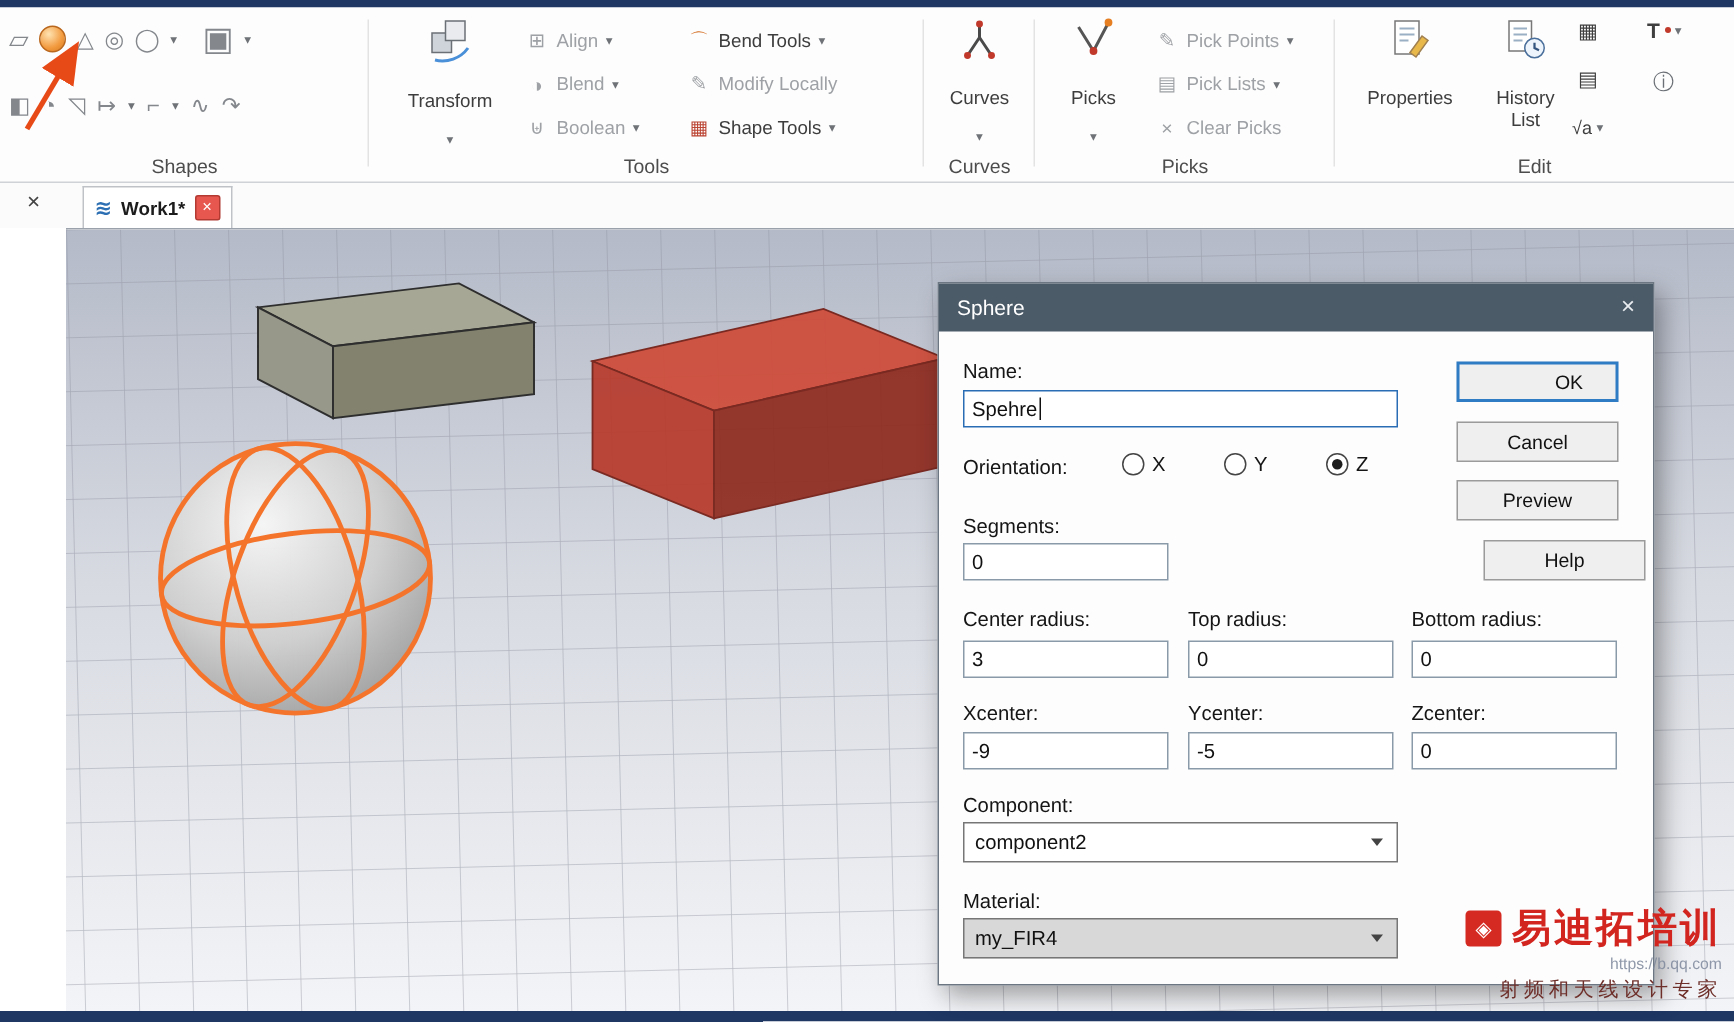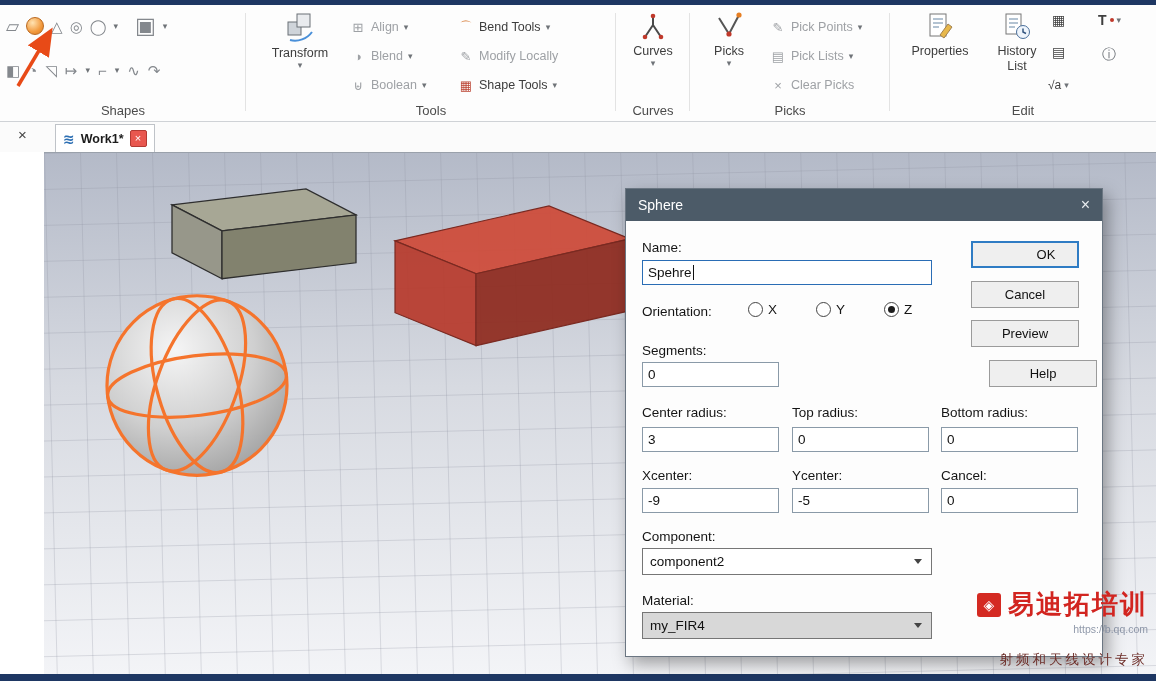--- a/index.html
+++ b/index.html
@@ -16,21 +16,21 @@
   #ribbon{position:absolute;top:5px;left:0;width:100%;height:116px;background:#fdfdfd;border-bottom:1px solid #cfd2d6;}
   .grp{position:absolute;top:0;height:116px;}
   .grp-label{position:absolute;bottom:3px;left:0;right:0;text-align:center;font-size:13px;color:#4c4c4c;}
   .gsep{position:absolute;top:8px;height:98px;width:1px;background:#e3e3e3;}
   .icon-glyph{color:#84888d;font-size:15px;line-height:1;display:inline-block;text-align:center;}
   .dd{font-size:9px;color:#6f7378;line-height:1;}
   .irow{position:absolute;display:flex;align-items:center;gap:7px;}
   .sphere-dot{width:16px;height:16px;border-radius:50%;
     background:radial-gradient(circle at 35% 30%, #ffe3b2, #f29a3e 60%, #d97a1f);
     border:1px solid #b9671d;display:inline-block;}
-  .bbtn{position:absolute;display:flex;flex-direction:column;align-items:center;gap:0;
+  .bbtn{position:absolute;display:flex;flex-direction:column;align-items:center;gap:14px;
         font-size:12.5px;color:#3d3d3d;text-align:center;line-height:1.15;justify-content:space-between;}
   .sbtn{position:absolute;height:24px;display:flex;align-items:center;gap:5px;font-size:12.5px;color:#3d3d3d;white-space:nowrap;}
   .sbtn .ic{width:16px;text-align:center;font-size:13px;color:#8a8d91;}
   .dis, .dis .ic{color:#9ea1a5;}
   .mini{position:absolute;display:flex;align-items:center;gap:3px;color:#3f3f3f;font-size:14px;line-height:1;}
 
   
   #tabbar{position:absolute;top:122px;left:0;width:100%;height:30px;background:#fbfbfb;}
   #panel-close{position:absolute;left:18px;top:4px;font-size:15px;color:#444;cursor:pointer;}
   #tab-work1{position:absolute;left:55px;top:2px;height:27px;display:flex;align-items:center;gap:6px;
@@ -68,21 +68,21 @@
   .select.gray{background:#d8d8d8;}
 
   
   #arrow-annotation{position:absolute;left:6px;top:20px;z-index:60;pointer-events:none;}
   #watermark{position:absolute;right:8px;bottom:12px;z-index:50;text-align:right;}
   #watermark .wrow{display:flex;align-items:center;justify-content:flex-end;gap:7px;}
   #watermark .logo{width:24px;height:24px;background:#d42a22;border-radius:3px;color:#fff;
     font-size:14px;line-height:24px;text-align:center;}
   #watermark .brand{font-size:26px;font-weight:bold;color:#d22520;letter-spacing:2px;}
   #watermark .url{font-size:10.5px;color:rgba(125,135,155,.85);margin-top:1px;}
-  #watermark .tagline{font-size:13.5px;color:#6e2f2a;letter-spacing:3px;margin-top:16px;}
+  #watermark .tagline{font-size:13.5px;color:#6e2f2a;letter-spacing:3px;margin-top:2px;}
 </style>
 </head>
 <body>
 
 <div id="topbar" class="navy"></div>
 
 <div id="ribbon">
 
   <div class="grp" style="left:0;width:246px;">
     <div class="irow" style="top:10px;left:6px;">
@@ -346,21 +346,21 @@
 
   <div class="dlab" style="left:16px;top:216px;">Center radius:</div>
   <div class="dlab" style="left:166px;top:216px;">Top radius:</div>
   <div class="dlab" style="left:315px;top:216px;">Bottom radius:</div>
   <input class="fld" style="left: 16px; top: 238px; width: 137px;" value="3">
   <input class="fld" style="left: 166px; top: 238px; width: 137px;" value="0">
   <input class="fld" style="left: 315px; top: 238px; width: 137px;" value="0">
 
   <div class="dlab" style="left:16px;top:279px;">Xcenter:</div>
   <div class="dlab" style="left:166px;top:279px;">Ycenter:</div>
-  <div class="dlab" style="left:315px;top:279px;">Cancel:</div>
+  <div class="dlab" style="left:315px;top:279px;">Zcenter:</div>
   <input class="fld" style="left: 16px; top: 299px; width: 137px;" value="-9">
   <input class="fld" style="left: 166px; top: 299px; width: 137px;" value="-5">
   <input class="fld" style="left: 315px; top: 299px; width: 137px;" value="0">
 
   <div class="dlab" style="left:16px;top:340px;">Component:</div>
   <div class="select" style="left:16px;top:359px;width:290px;">
     <span>component2</span>
     <span class="chev"></span>
   </div>
 

